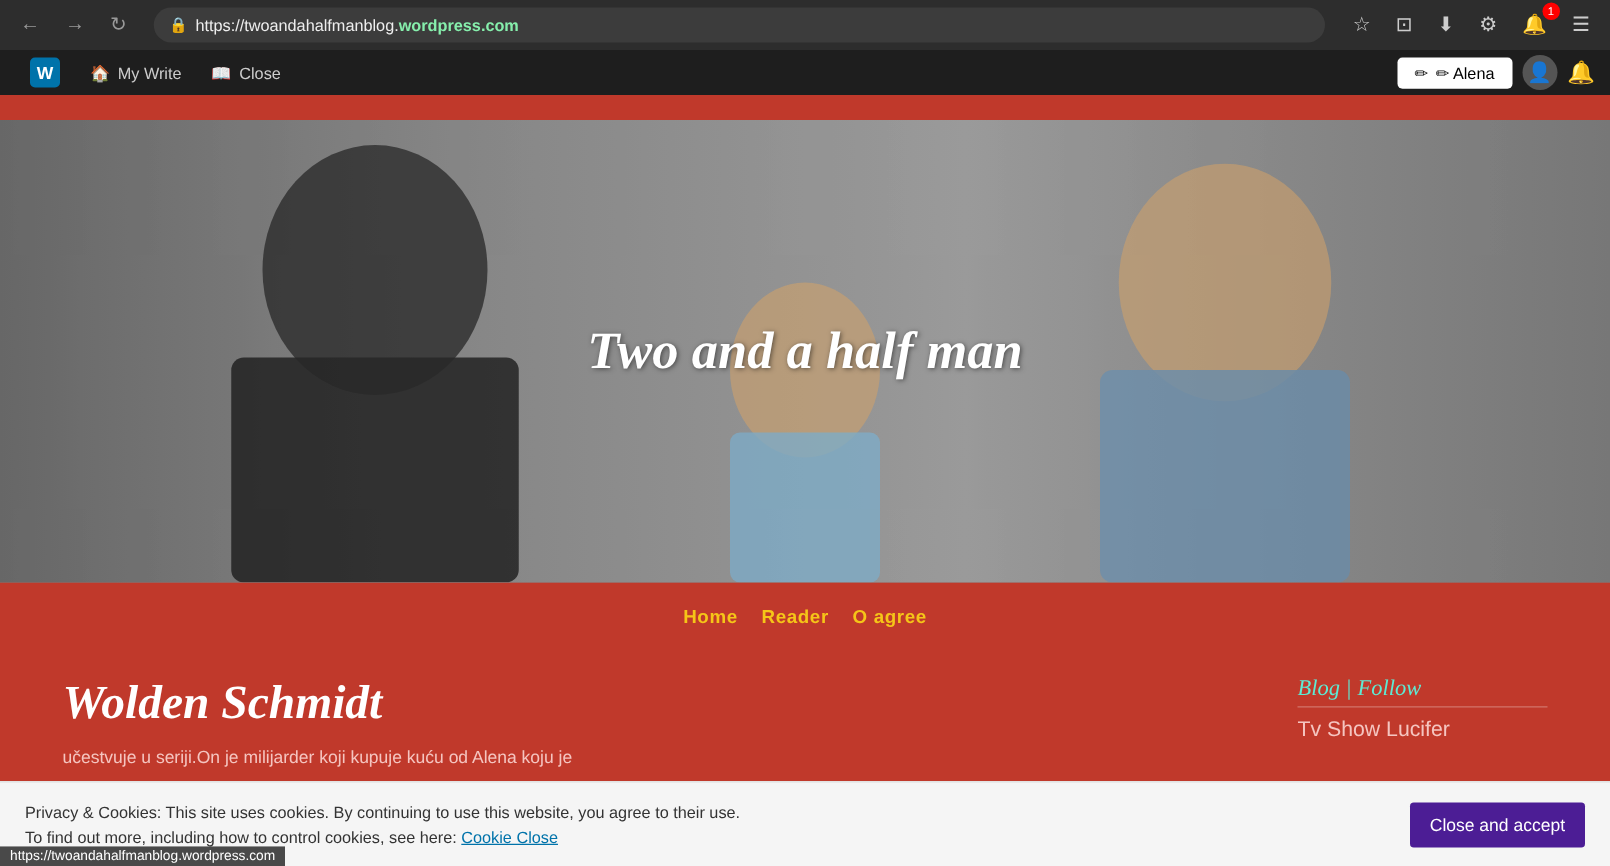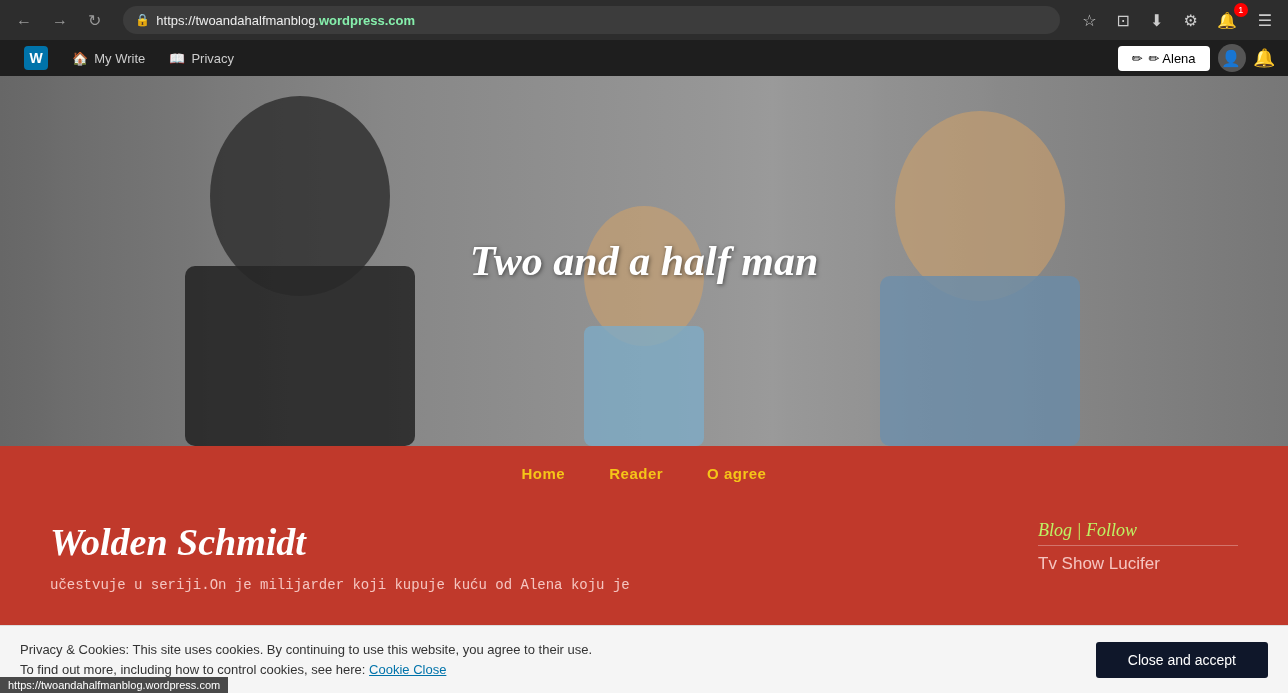--- a/index.html
+++ b/index.html
@@ -148,20 +148,21 @@
 
     
     .hero {
       position: relative;
       height: 370px;
       background: #888;
       overflow: hidden;
       display: flex;
       align-items: center;
       justify-content: center;
+      margin-top: 20px;
     }
     .hero-bg {
       position: absolute;
       top: 0; left: 0; right: 0; bottom: 0;
       background: linear-gradient(to right, #5a5a5a 0%, #7a7a7a 20%, #8a8a8a 40%, #9a9a9a 60%, #7a7a7a 80%, #6a6a6a 100%);
     }
     .hero-title {
       position: relative;
       z-index: 10;
       color: #fff;
@@ -172,21 +173,21 @@
       text-shadow: 1px 1px 4px rgba(0,0,0,0.5);
     }
 
     
     .site-nav {
       background: #c0392b;
       height: 54px;
       display: flex;
       align-items: center;
       justify-content: center;
-      gap: 44px;
+      gap: 19px;
     }
     .nav-link {
       color: #f5c518;
       font-size: 15px;
       font-weight: 600;
       text-decoration: none;
       cursor: pointer;
       letter-spacing: 0.5px;
     }
 
@@ -205,27 +206,26 @@
       font-size: 38px;
       font-family: Georgia, serif;
       font-style: italic;
       margin-bottom: 10px;
     }
     .post-excerpt {
       color: #f5c5c0;
       font-size: 14px;
       line-height: 1.6;
       margin-top: 8px;
-      font-family: Liberation Mono, monospace;
     }
     .sidebar {
       width: 200px;
     }
     .sidebar-title {
-      color: #bef264;
+      color: #5eead4;
       font-size: 18px;
       font-family: Georgia, serif;
       font-style: italic;
       border-bottom: 1px solid rgba(255,255,255,0.3);
       padding-bottom: 4px;
       margin-bottom: 8px;
     }
 
     
     .cookie-banner {
@@ -247,24 +247,24 @@
       font-size: 13px;
       color: #333;
       line-height: 1.5;
     }
     .cookie-text a {
       color: #0073aa;
       text-decoration: underline;
       cursor: pointer;
     }
     .close-accept-btn {
-      background: #0f172a;
+      background: #4c1d95;
       color: #fff;
       border: none;
-      padding: 10px 32px;
+      padding: 10px 16px;
       font-size: 14px;
       cursor: pointer;
       border-radius: 3px;
       white-space: nowrap;
       margin-left: 20px;
     }
 
     
     .status-bar {
       position: fixed;
@@ -308,21 +308,21 @@
 <div class="wp-admin-bar">
   <div class="wp-logo">
     <div class="wp-logo-icon">W</div>
   </div>
   <a class="wp-admin-link">
     <span>🏠</span>
     <span>My Write</span>
   </a>
   <a class="wp-admin-link">
     <span>📖</span>
-    <span>Privacy</span>
+    <span>Close</span>
   </a>
   <div class="wp-admin-bar-right">
     <button class="write-btn">
       <span>✏</span>
       <span>✏ Alena</span>
     </button>
     <div class="avatar-icon">👤</div>
     <div class="bell-icon">🔔</div>
   </div>
 </div>

